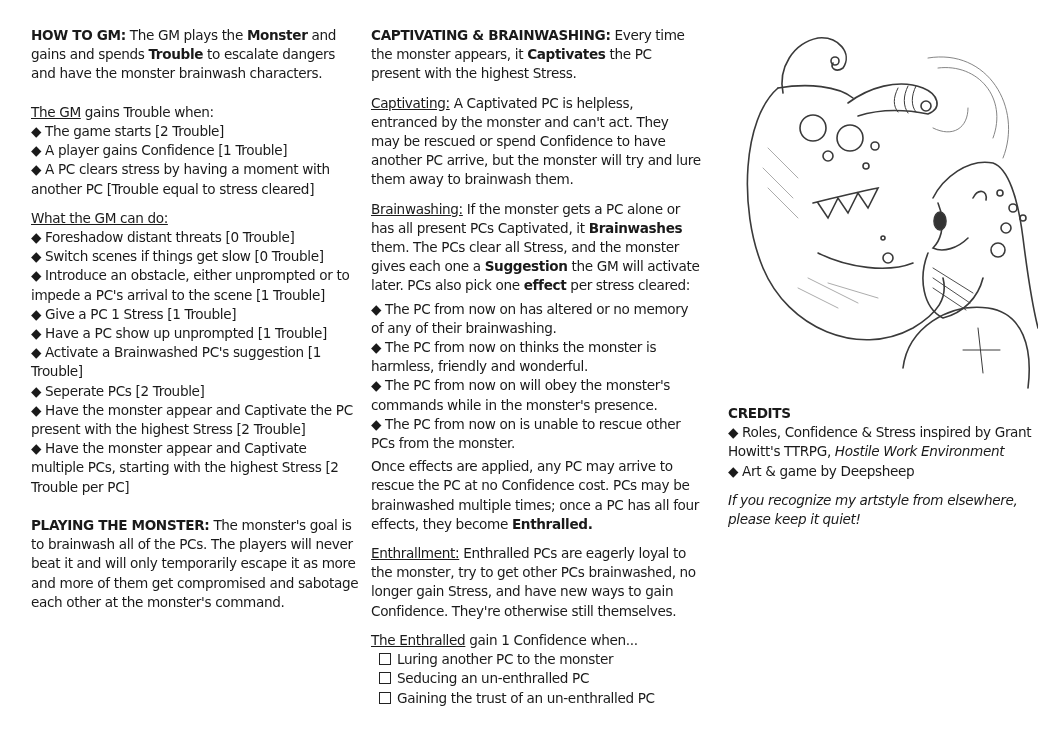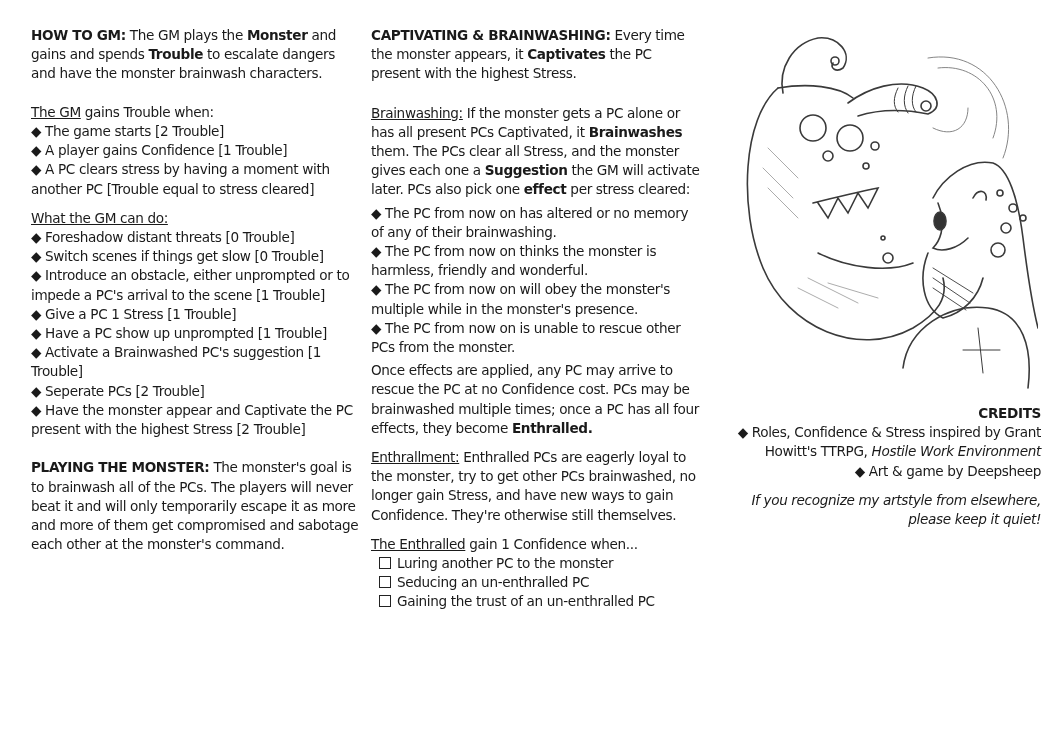--- a/index.html
+++ b/index.html
@@ -1,21 +1,21 @@
 <!DOCTYPE html>
 <html><head>
 <meta charset="utf-8">
 <style>
   html, body { margin:0; padding:0; background:#ffffff; }
   body { width:1063px; height:729px; position:relative; overflow:hidden;
          font-family:"DejaVu Sans", sans-serif; color:#1a1a1a; }
   .col { position:absolute; top:26px; font-size:13.6px; line-height:19.2px; letter-spacing:-0.35px; }
   .col1 { left:31px; width:330px; }
   .col2 { left:371px; width:330px; }
-  .col3 { left:711px; width:330px; top:404px;text-align:right; }
+  .col3 { left:728px; width:330px; top:404px; }
   p { margin:0; }
   .gap { height:19.2px; }
   .sgap { height:10px; }
   b { font-weight:bold; }
   u { text-decoration:underline; }
   .bullet::before { content:"\25C6\00A0"; }
   .cb { padding-left:8px; }
   .box { display:inline-block; width:10px; height:10px; border:1px solid #222; margin-right:6px; vertical-align:-1px; }
   .art { position:absolute; left:738px; top:28px; width:300px; height:372px; }
   i { font-style:italic; }
@@ -35,33 +35,35 @@
   <div class="sgap"></div>
   <p><u>What the GM can do:</u></p>
   <p class="bullet">Foreshadow distant threats [0 Trouble]</p>
   <p class="bullet">Switch scenes if things get slow [0 Trouble]</p>
   <p class="bullet">Introduce an obstacle, either unprompted or to impede a PC's arrival to the scene [1 Trouble]</p>
   <p class="bullet">Give a PC 1 Stress [1 Trouble]</p>
   <p class="bullet">Have a PC show up unprompted [1 Trouble]</p>
   <p class="bullet">Activate a Brainwashed PC's suggestion [1 Trouble]</p>
   <p class="bullet">Seperate PCs [2 Trouble]</p>
   <p class="bullet">Have the monster appear and Captivate the PC present with the highest Stress [2 Trouble]</p>
+  <p class="bullet">Have the monster appear and Captivate multiple PCs, starting with the highest Stress [2 Trouble per PC]</p>
   <div class="gap"></div>
   <p><b>PLAYING THE MONSTER:</b><span> The monster's goal is to brainwash all of the PCs. The players will never beat it and will only temporarily escape it as more and more of them get compromised and sabotage each other at the monster's command.</span></p>
 </div>
 
 <div class="col col2">
   <p><b>CAPTIVATING &amp; BRAINWASHING:</b><span> Every time the monster appears, it </span><b>Captivates</b><span> the PC present with the highest Stress.</span></p>
   <div class="sgap"></div>
+  <p><u>Captivating:</u><span> A Captivated PC is helpless, entranced by the monster and can't act. They may be rescued or spend Confidence to have another PC arrive, but the monster will try and lure them away to brainwash them.</span></p>
   <div class="sgap"></div>
   <p><u>Brainwashing:</u><span> If the monster gets a PC alone or has all present PCs Captivated, it </span><b>Brainwashes</b><span> them. The PCs clear all Stress, and the monster gives each one a </span><b>Suggestion</b><span> the GM will activate later. PCs also pick one </span><b>effect</b><span> per stress cleared:</span></p>
   <div style="height:4px"></div>
   <p class="bullet">The PC from now on has altered or no memory of any of their brainwashing.</p>
   <p class="bullet">The PC from now on thinks the monster is harmless, friendly and wonderful.</p>
-  <p class="bullet">The PC from now on will obey the monster's multiple while in the monster's presence.</p>
+  <p class="bullet">The PC from now on will obey the monster's commands while in the monster's presence.</p>
   <p class="bullet">The PC from now on is unable to rescue other PCs from the monster.</p>
   <div style="height:4px"></div>
   <p><span>Once effects are applied, any PC may arrive to rescue the PC at no Confidence cost. PCs may be brainwashed multiple times; once a PC has all four effects, they become </span><b>Enthralled.</b></p>
   <div class="sgap"></div>
   <p><u>Enthrallment:</u><span> Enthralled PCs are eagerly loyal to the monster, try to get other PCs brainwashed, no longer gain Stress, and have new ways to gain Confidence. They're otherwise still themselves.</span></p>
   <div class="sgap"></div>
   <p><u>The Enthralled</u><span> gain 1 Confidence when...</span></p>
   <p class="cb"><span class="box"></span><span>Luring another PC to the monster</span></p>
   <p class="cb"><span class="box"></span><span>Seducing an un-enthralled PC</span></p>
   <p class="cb"><span class="box"></span><span>Gaining the trust of an un-enthralled PC</span></p>

